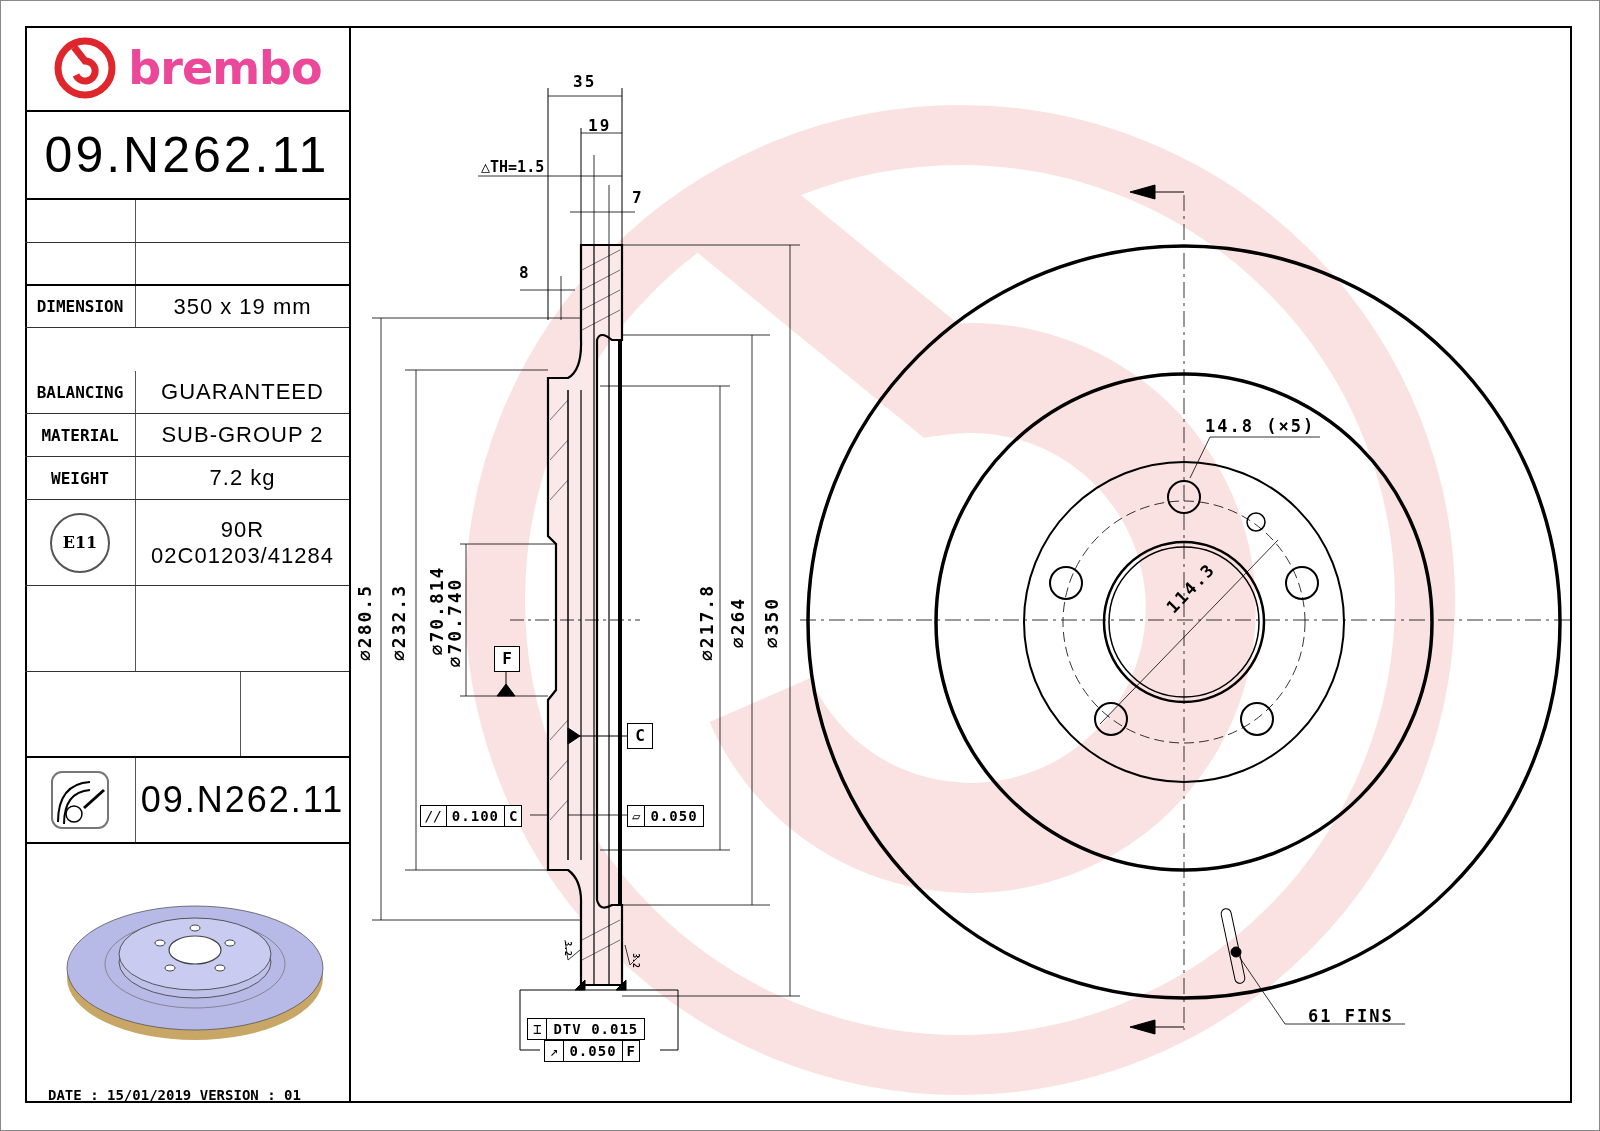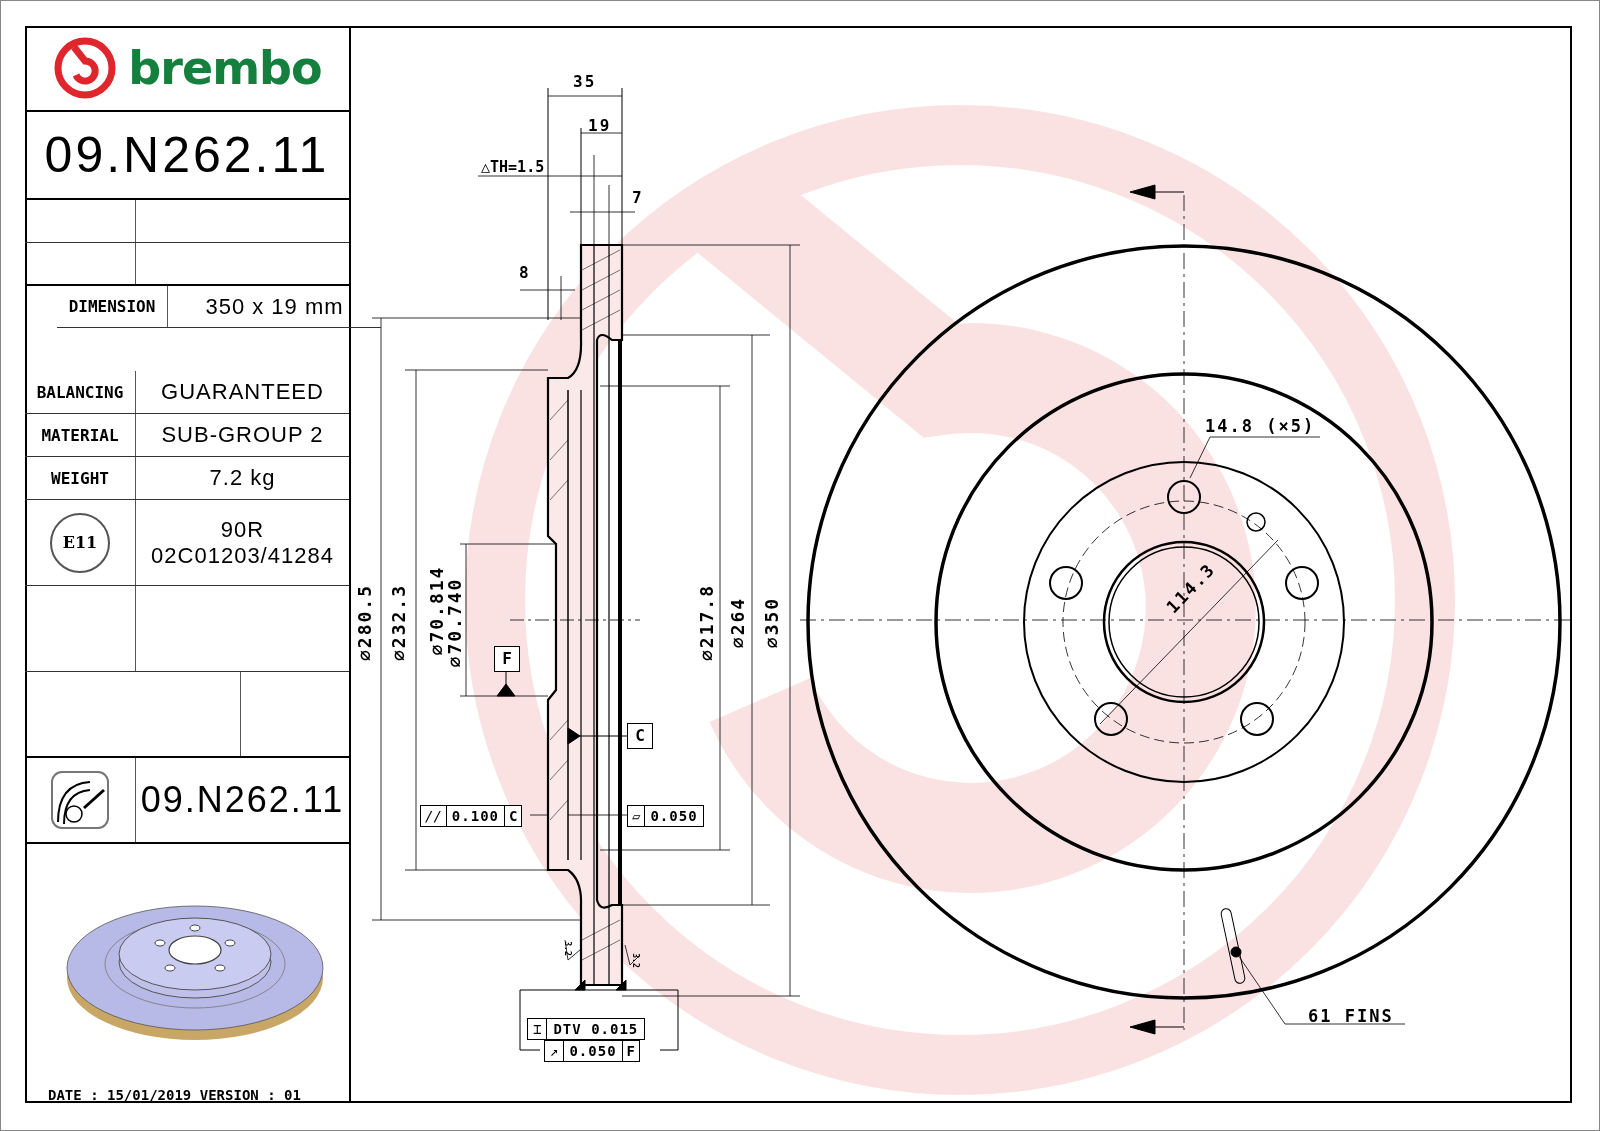--- a/index.html
+++ b/index.html
@@ -11,21 +11,21 @@
   
   .tb { position:absolute; left:25px; top:26px; width:326px; height:1077px; border-right:2px solid #000; box-sizing:border-box; }
   .tb-row { position:absolute; left:0; width:324px; border-bottom:1px solid #333; box-sizing:border-box; }
   .tb-row.thick { border-bottom:2px solid #000; }
   .cell-l { position:absolute; left:0; top:0; bottom:0; width:110px; border-right:1px solid #555;
             display:flex; align-items:center; justify-content:center;
             font-family:"DejaVu Sans Mono", monospace; font-weight:bold; font-size:16px; }
   .cell-r { position:absolute; left:111px; right:0; top:0; bottom:0;
             display:flex; align-items:center; justify-content:center; text-align:center;
             font-family:"Liberation Sans", sans-serif; font-size:22px; letter-spacing:1px; }
-  .brand { display:flex; align-items:center; gap:10px; color:#15803d; font-weight:bold; font-size:46px;
+  .brand { display:flex; align-items:center; gap:10px; color:#ec4899; font-weight:bold; font-size:46px;
            font-family:"DejaVu Sans", sans-serif; letter-spacing:-1px; }
   .part-big { font-family:"Liberation Sans", sans-serif; font-size:50px; letter-spacing:3px; }
   .part-mid { font-family:"Liberation Sans", sans-serif; font-size:36px; letter-spacing:2px; }
   .date { position:absolute; left:48px; top:1087px; font-family:"DejaVu Sans Mono", monospace; font-weight:bold; font-size:14px; }
   .drawing { position:absolute; left:0; top:0; width:1600px; height:1131px; }
   .lbl { font-family:"DejaVu Sans Mono", monospace; font-weight:bold; }
 </style>
 </head>
 <body>
 
@@ -164,21 +164,21 @@
   <div class="tb-row thick" style="top:86px;height:88px;display:flex;align-items:center;justify-content:center;">
     <span class="part-big">09.N262.11</span>
   </div>
   <div class="tb-row" style="top:174px;height:43px;">
       <div class="cell-l"></div>
     </div>
   <div class="tb-row thick" style="top:217px;height:43px;">
       <div class="cell-l"></div>
     </div>
 
-  <div class="tb-row" style="top:260px;height:42px;margin-left:32px;">
+  <div class="tb-row" style="top:260px;height:42px;">
     <div class="cell-l">DIMENSION</div>
     <div class="cell-r">350 x 19 mm</div>
   </div>
   <div class="tb-row" style="top:345px;height:43px;">
     <div class="cell-l">BALANCING</div>
     <div class="cell-r">GUARANTEED</div>
   </div>
   <div class="tb-row" style="top:388px;height:43px;">
     <div class="cell-l">MATERIAL</div>
     <div class="cell-r">SUB-GROUP 2</div>

